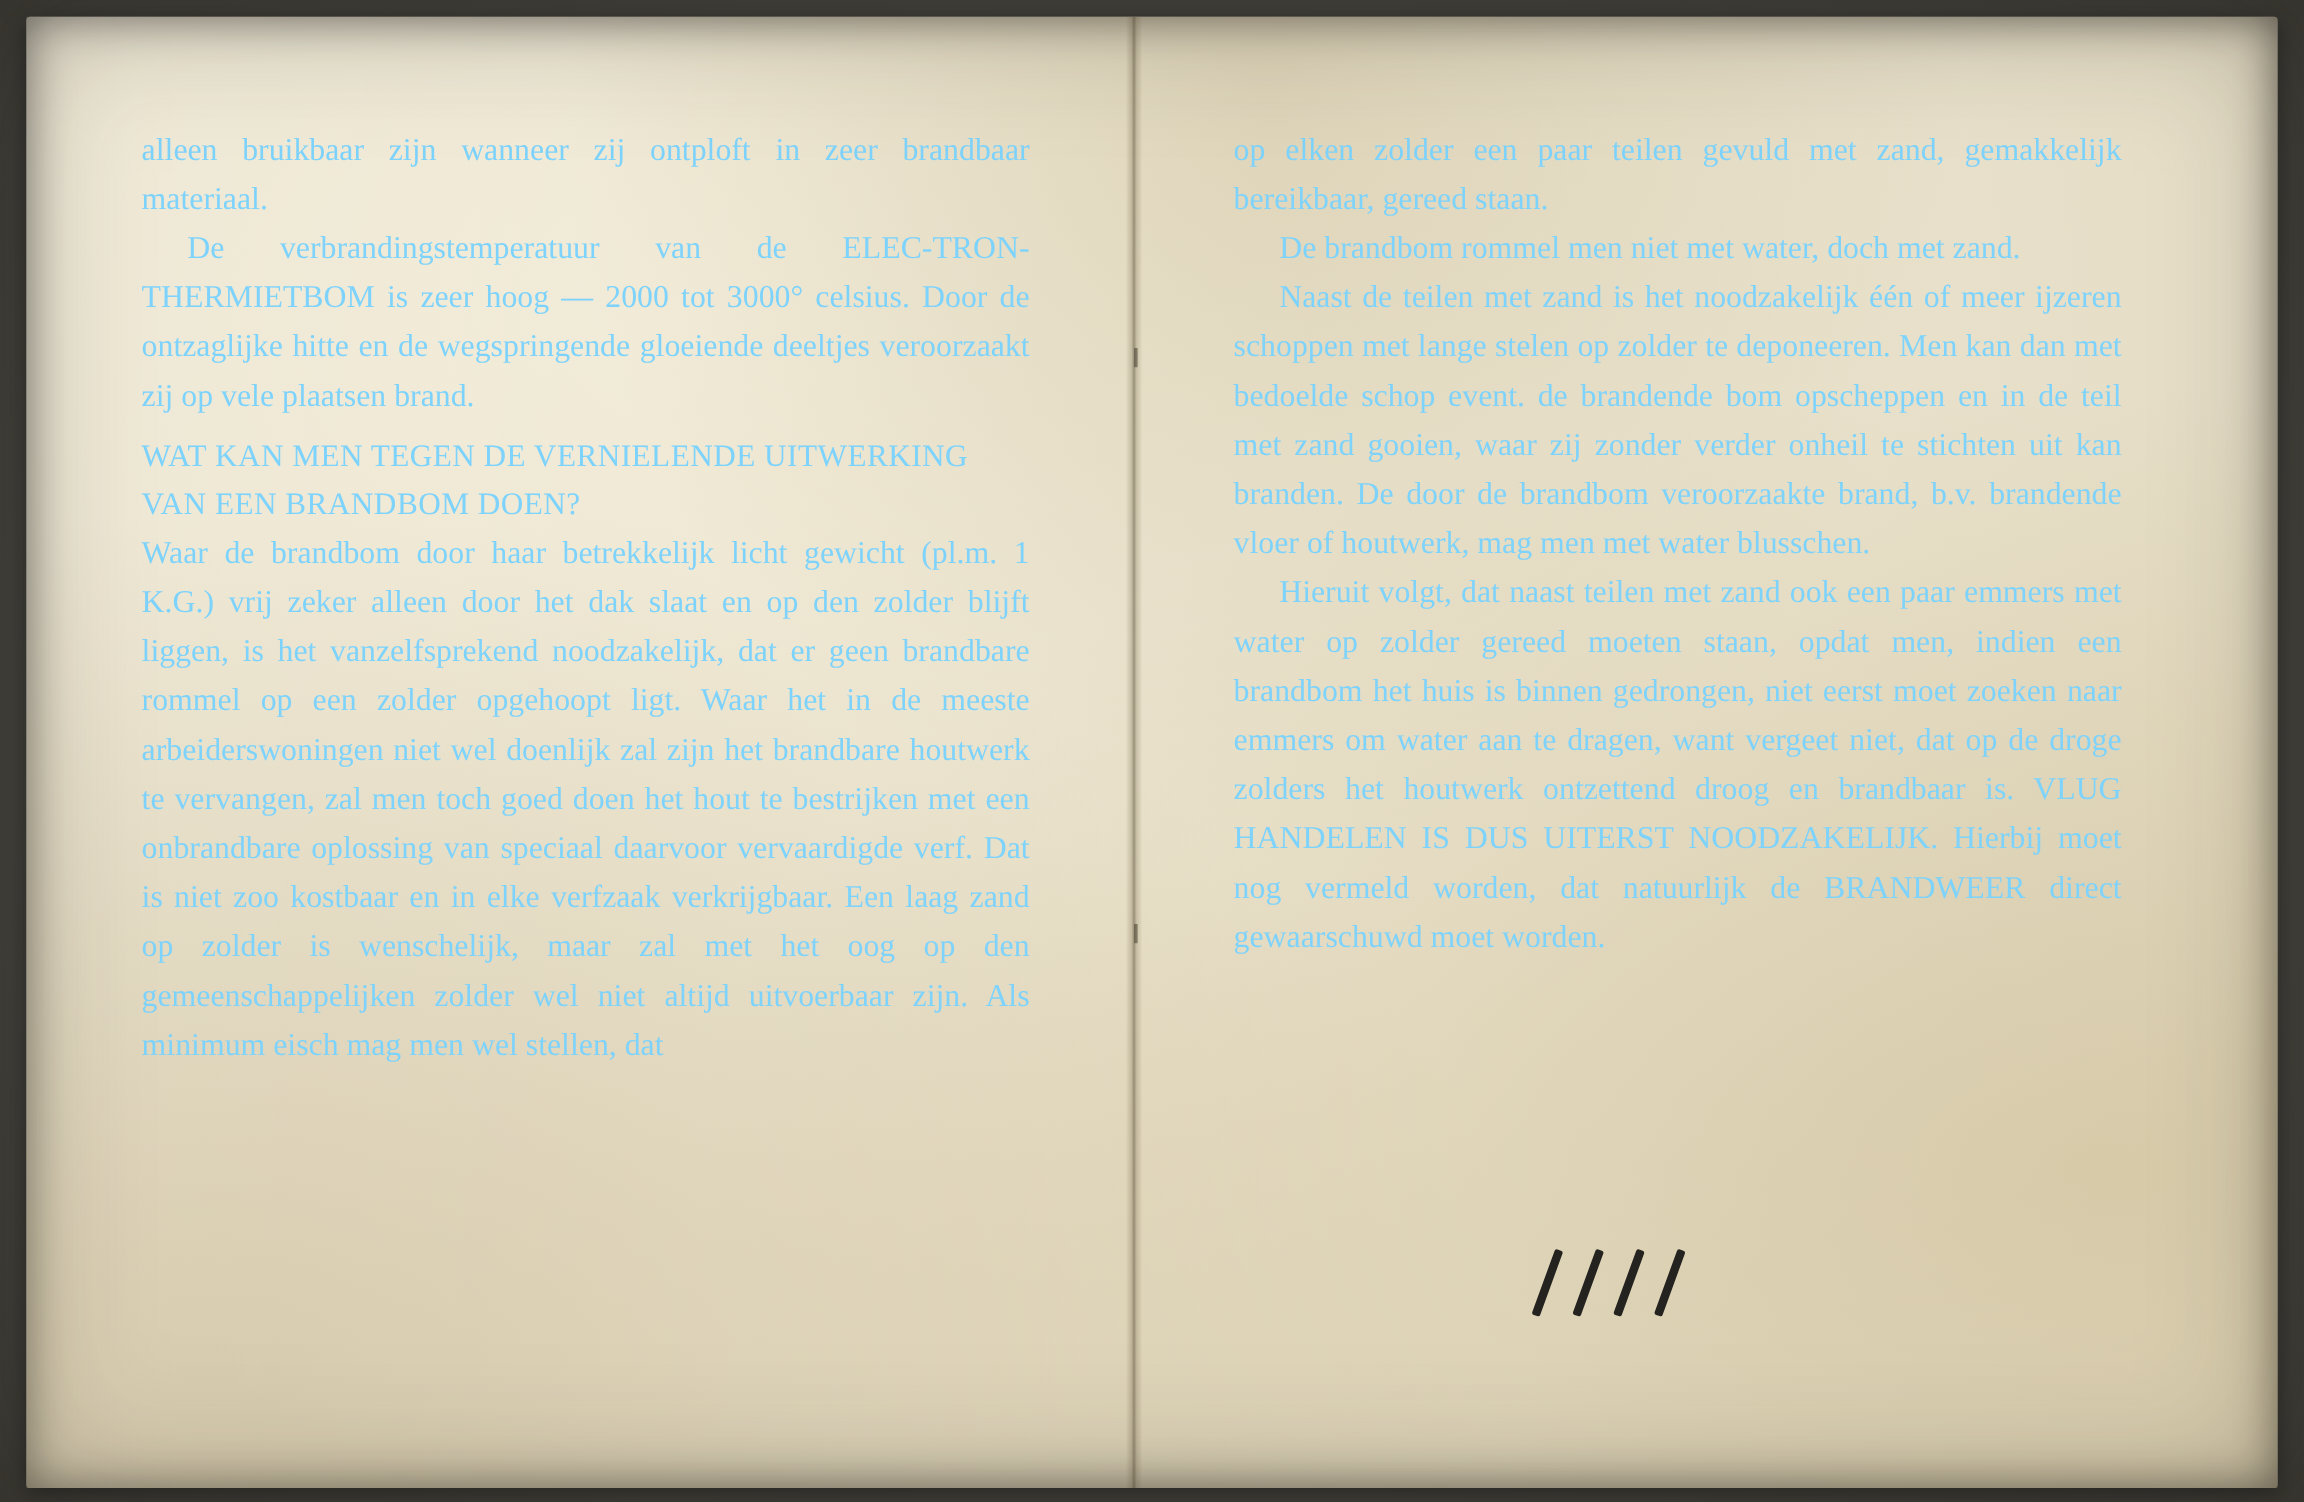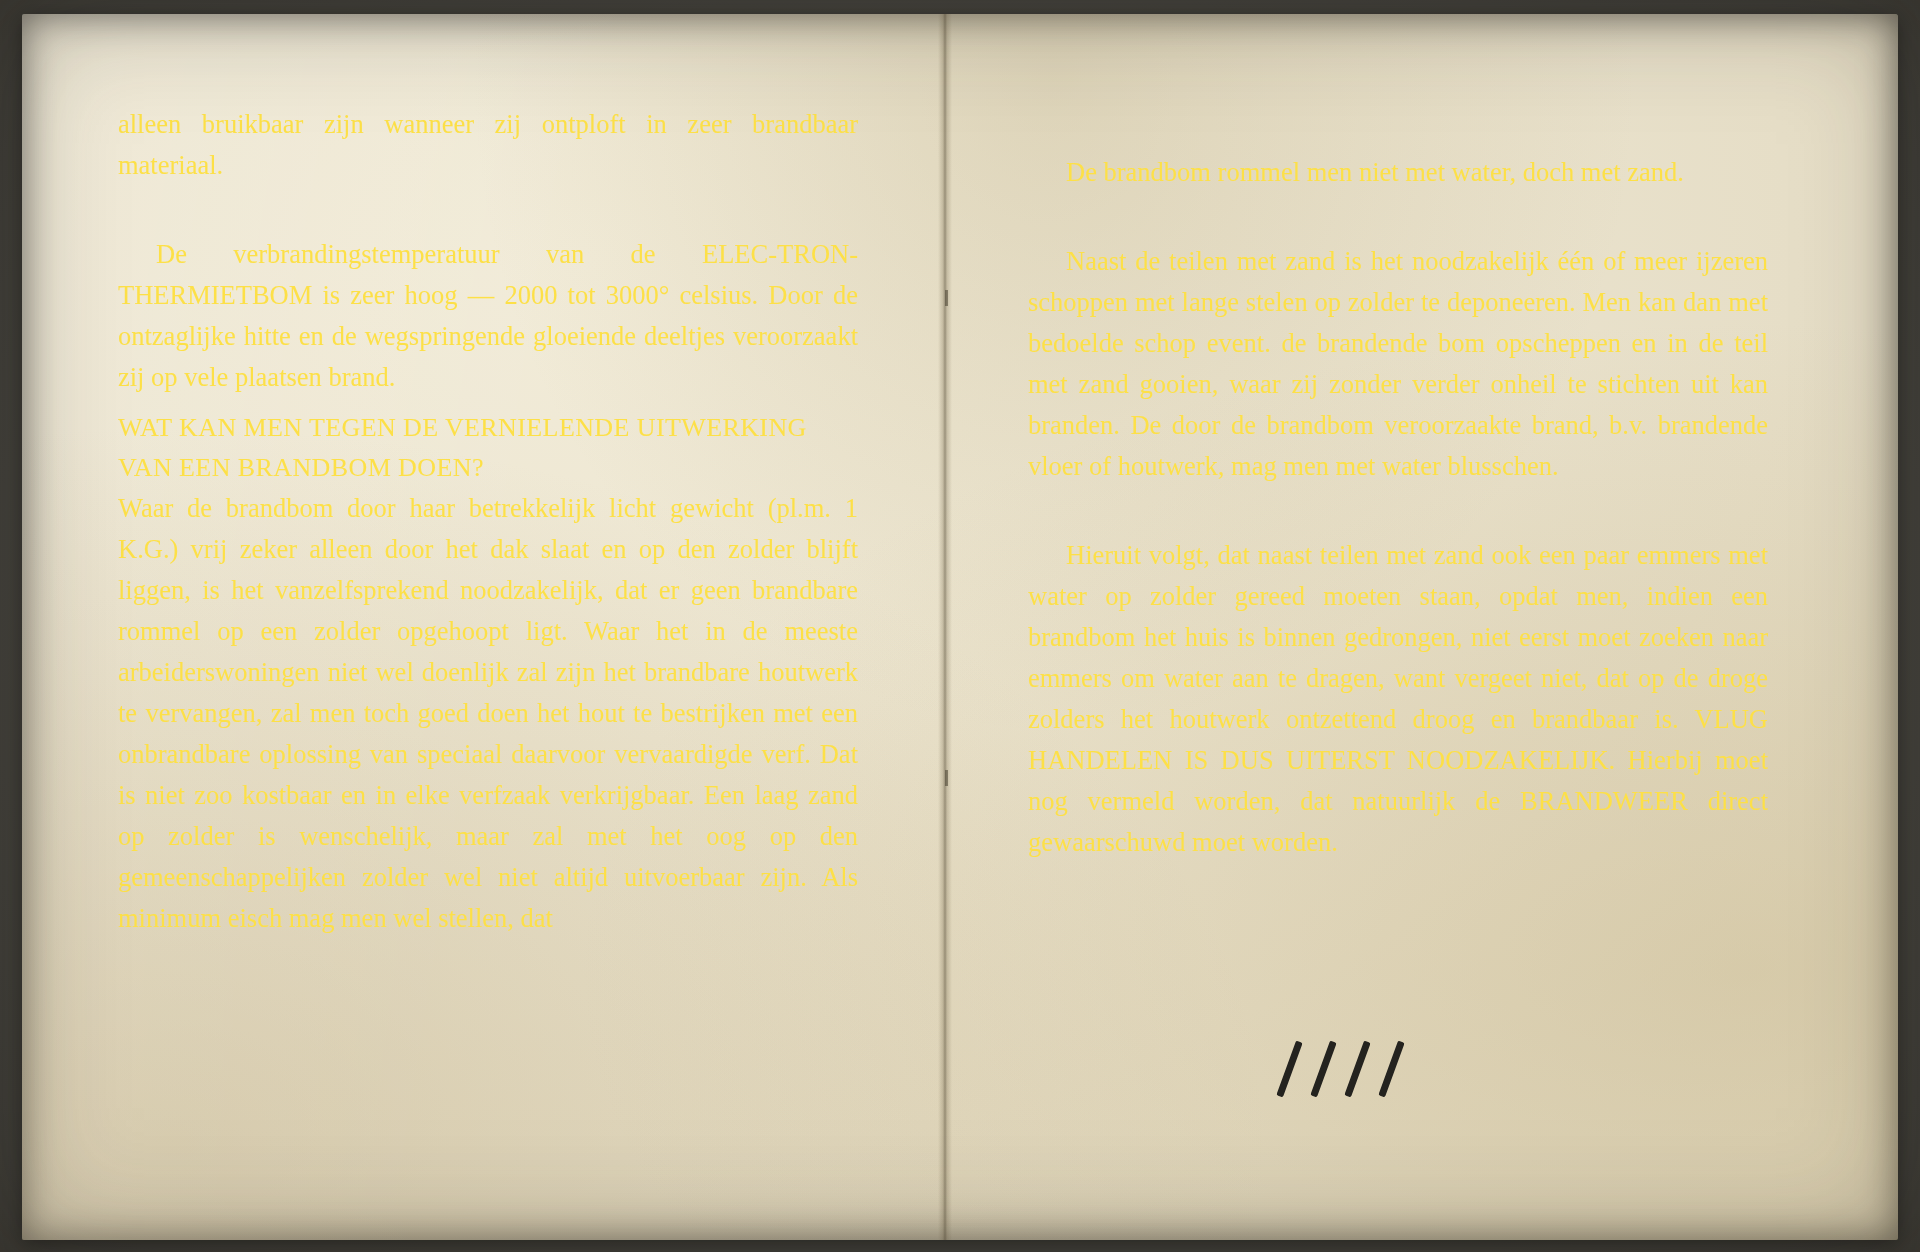--- a/index.html
+++ b/index.html
@@ -70,33 +70,33 @@
     height: 16px;
     background: rgba(70,62,45,0.55);
     left: 945px;
   }
 
   
   .col {
     position: absolute;
     top: 104px;
     width: 740px;
-    color: #fde047;
+    color: #7dd3fc;
     font-size: 26.5px;
     line-height: 41px;
     text-align: justify;
     text-justify: inter-word;
   }
   .col-left  { left: 118px; }
   .col-right { left: 1028px; }
 
   .col p {
     margin: 0;
   }
-  .col p.indent { text-indent: 38px; margin-top: 48px; }
+  .col p.indent { text-indent: 38px; }
   .col p.noindent { text-indent: 0; }
 
   .heading {
     margin: 30px 0 6px 0;
     font-size: 26px;
     letter-spacing: 0.4px;
     line-height: 40px;
     text-align: left;
   }
 
@@ -146,20 +146,21 @@
 
   <div class="col col-left">
     <p class="noindent">alleen bruikbaar zijn wanneer zij ontploft in zeer brandbaar materiaal.</p>
     <p class="indent">De verbrandingstemperatuur van de ELEC-TRON-THERMIETBOM is zeer hoog — 2000 tot 3000° celsius. Door de ontzaglijke hitte en de wegspringende gloeiende deeltjes veroorzaakt zij op vele plaatsen brand.</p>
     <div class="block-gap"></div>
     <p class="heading">WAT KAN MEN TEGEN DE VERNIELENDE UITWERKING VAN EEN BRANDBOM DOEN?</p>
     <p class="noindent">Waar de brandbom door haar betrekkelijk licht gewicht (pl.m. 1 K.G.) vrij zeker alleen door het dak slaat en op den zolder blijft liggen, is het vanzelfsprekend noodzakelijk, dat er geen brandbare rommel op een zolder opgehoopt ligt. Waar het in de meeste arbeiderswoningen niet wel doenlijk zal zijn het brandbare houtwerk te vervangen, zal men toch goed doen het hout te bestrijken met een onbrandbare oplossing van speciaal daarvoor vervaardigde verf. Dat is niet zoo kostbaar en in elke verfzaak verkrijgbaar. Een laag zand op zolder is wenschelijk, maar zal met het oog op den gemeenschappelijken zolder wel niet altijd uitvoerbaar zijn. Als minimum eisch mag men wel stellen, dat</p>
   </div>
 
   <div class="col col-right">
+    <p class="noindent">op elken zolder een paar teilen gevuld met zand, gemakkelijk bereikbaar, gereed staan.</p>
     <p class="indent">De brandbom rommel men niet met water, doch met zand.</p>
     <p class="indent">Naast de teilen met zand is het noodzakelijk één of meer ijzeren schoppen met lange stelen op zolder te deponeeren. Men kan dan met bedoelde schop event. de brandende bom opscheppen en in de teil met zand gooien, waar zij zonder verder onheil te stichten uit kan branden. De door de brandbom veroorzaakte brand, b.v. brandende vloer of houtwerk, mag men met water blusschen.</p>
     <p class="indent">Hieruit volgt, dat naast teilen met zand ook een paar emmers met water op zolder gereed moeten staan, opdat men, indien een brandbom het huis is binnen gedrongen, niet eerst moet zoeken naar emmers om water aan te dragen, want vergeet niet, dat op de droge zolders het houtwerk ontzettend droog en brandbaar is. VLUG HANDELEN IS DUS UITERST NOODZAKELIJK. Hierbij moet nog vermeld worden, dat natuurlijk de BRANDWEER direct gewaarschuwd moet worden.</p>
   </div>
 
   <div class="slashes">
     <span></span>
     <span></span>
     <span></span>
     <span></span>

